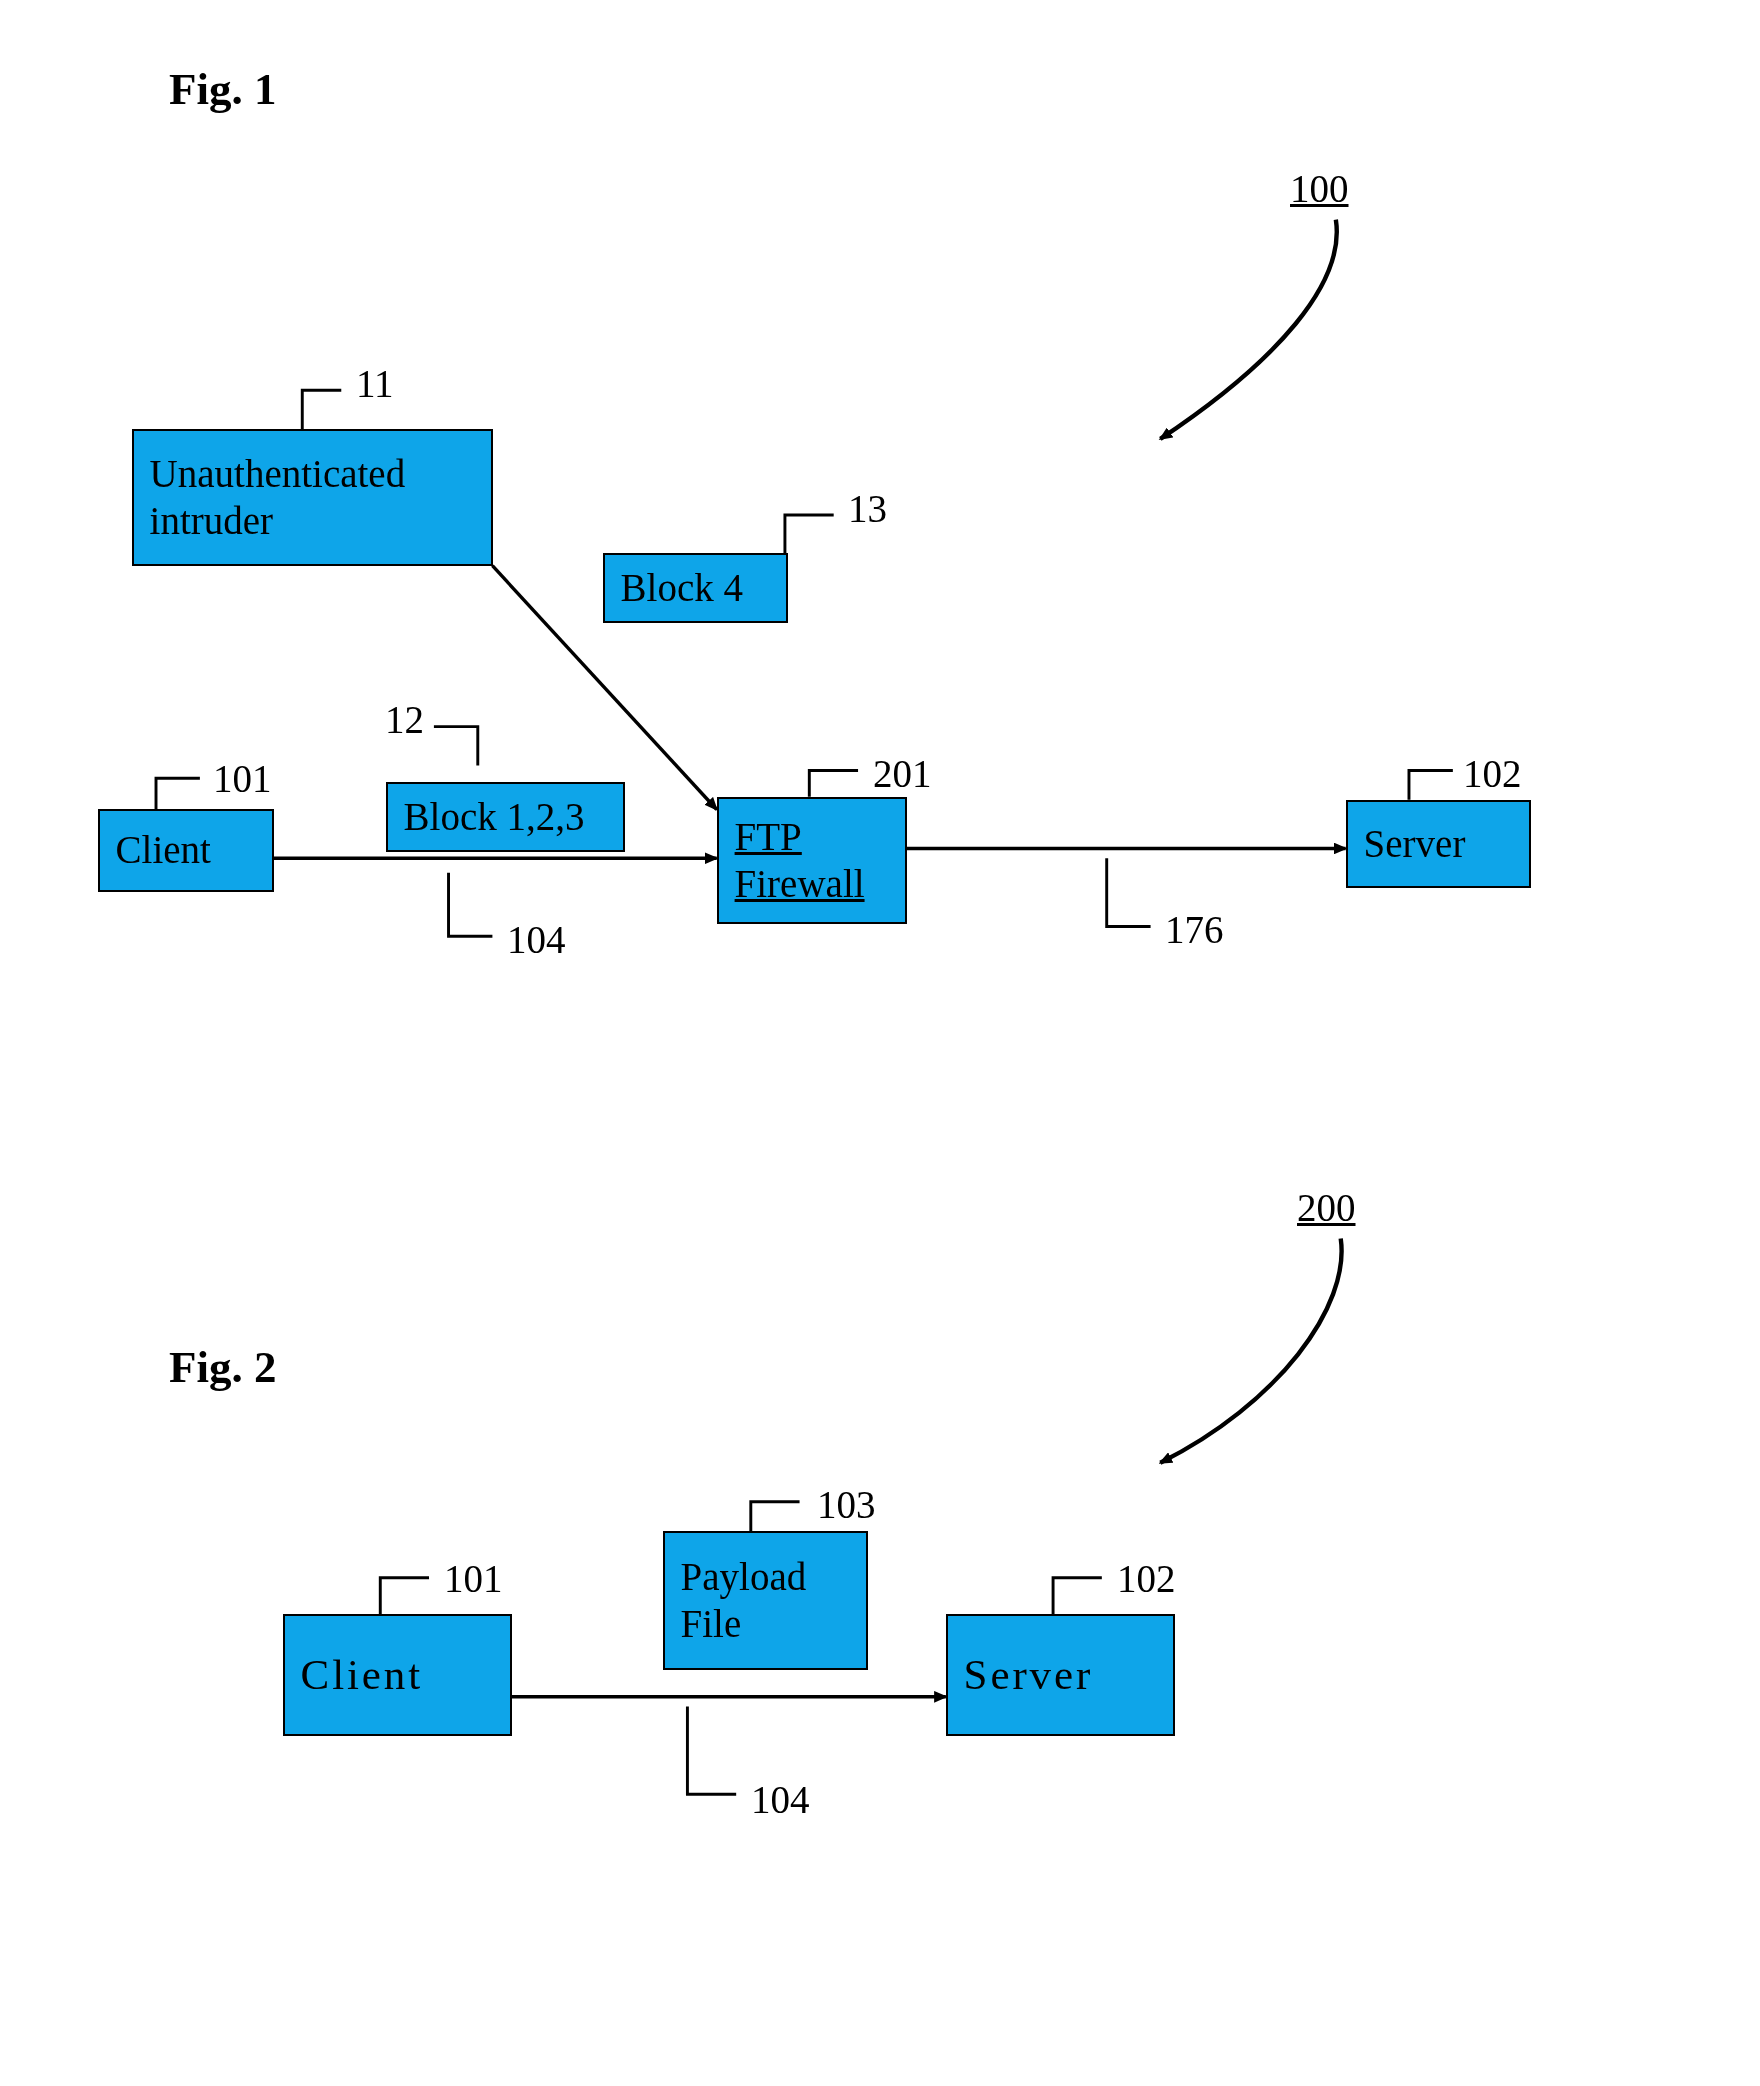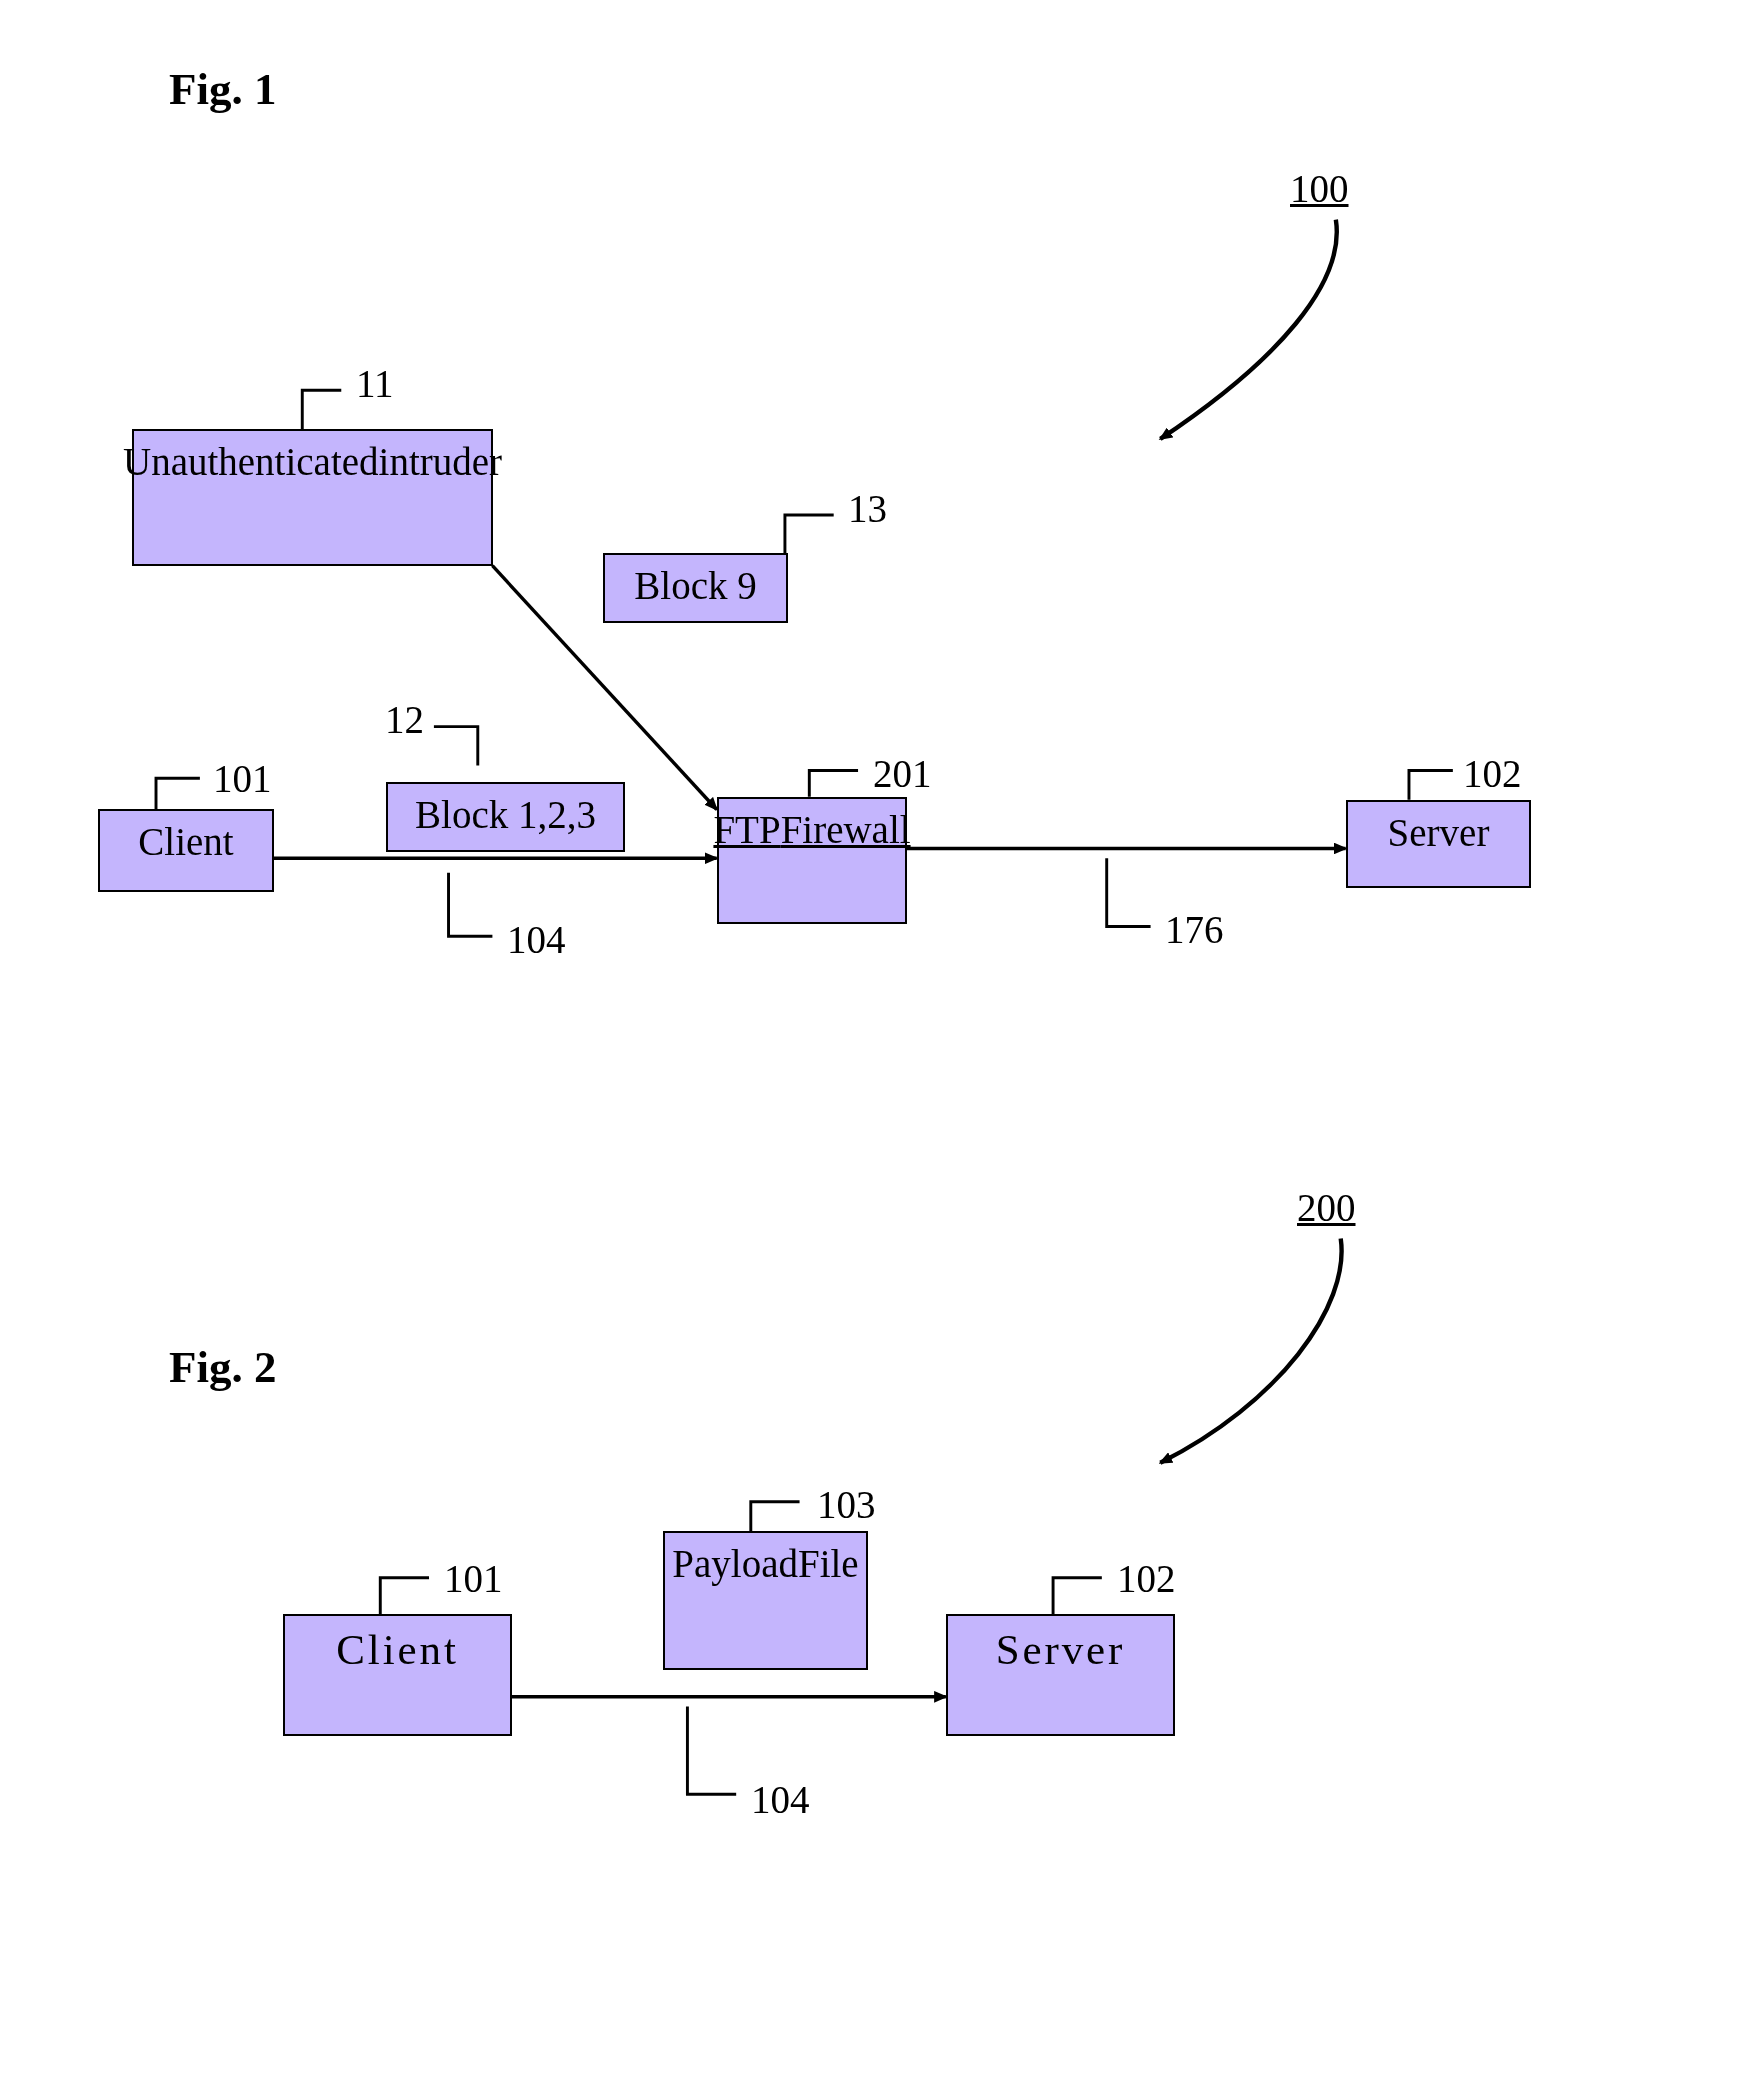--- a/index.html
+++ b/index.html
@@ -16,25 +16,25 @@
     height: 2086px;
   }
   .fig-title {
     position: absolute;
     font-weight: bold;
     font-size: 45px;
   }
   .box {
     position: absolute;
     border: 2.4px solid #000;
-    background: #c4b5fd;
+    background: #0ea5e9;
     font-size: 39px;
     padding: 7.8px 15.6px;
     display: flex;
-    flex-direction: row;
+    flex-direction: column;
     justify-content: center;
     line-height: 1.2;
   }
   .label {
     position: absolute;
     font-size: 39px;
   }
   .ref-underline {
     text-decoration: underline;
   }
@@ -54,21 +54,21 @@
 
   <div class="label ref-underline" style="left:1290px; top:166px;">100</div>
 
   <div class="box" style="left:132px; top:429px; width:361px; height:137px;">
     <span>Unauthenticated</span>
     <span>intruder</span>
   </div>
   <div class="label" style="left:356px; top:361px;">11</div>
 
   <div class="box" style="left:603px; top:553px; width:185px; height:70px;">
-    <span>Block 9</span>
+    <span>Block 4</span>
   </div>
   <div class="label" style="left:848px; top:486px;">13</div>
 
   <div class="box" style="left:386px; top:766px; width:239px; height:70px;margin-top:16px;">
     <span>Block 1,2,3</span>
   </div>
   <div class="label" style="left:385px; top:697px;">12</div>
 
   <div class="box" style="left:98px; top:809px; width:176px; height:83px;">
     <span>Client</span>

